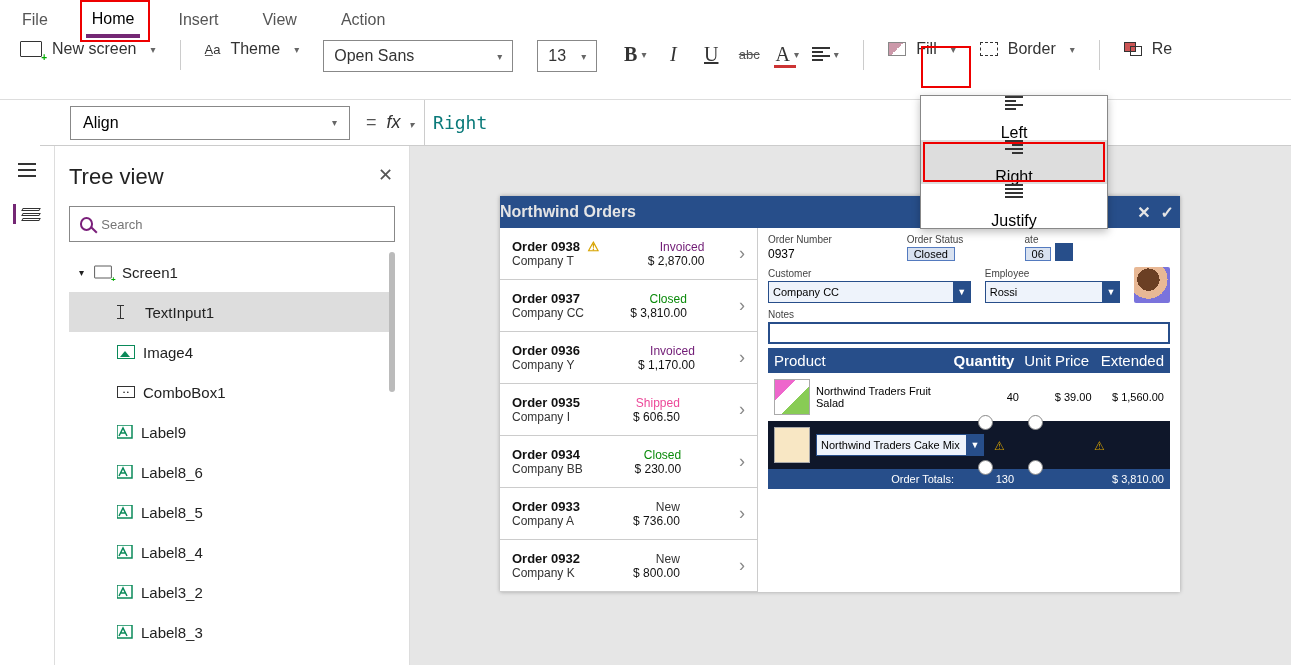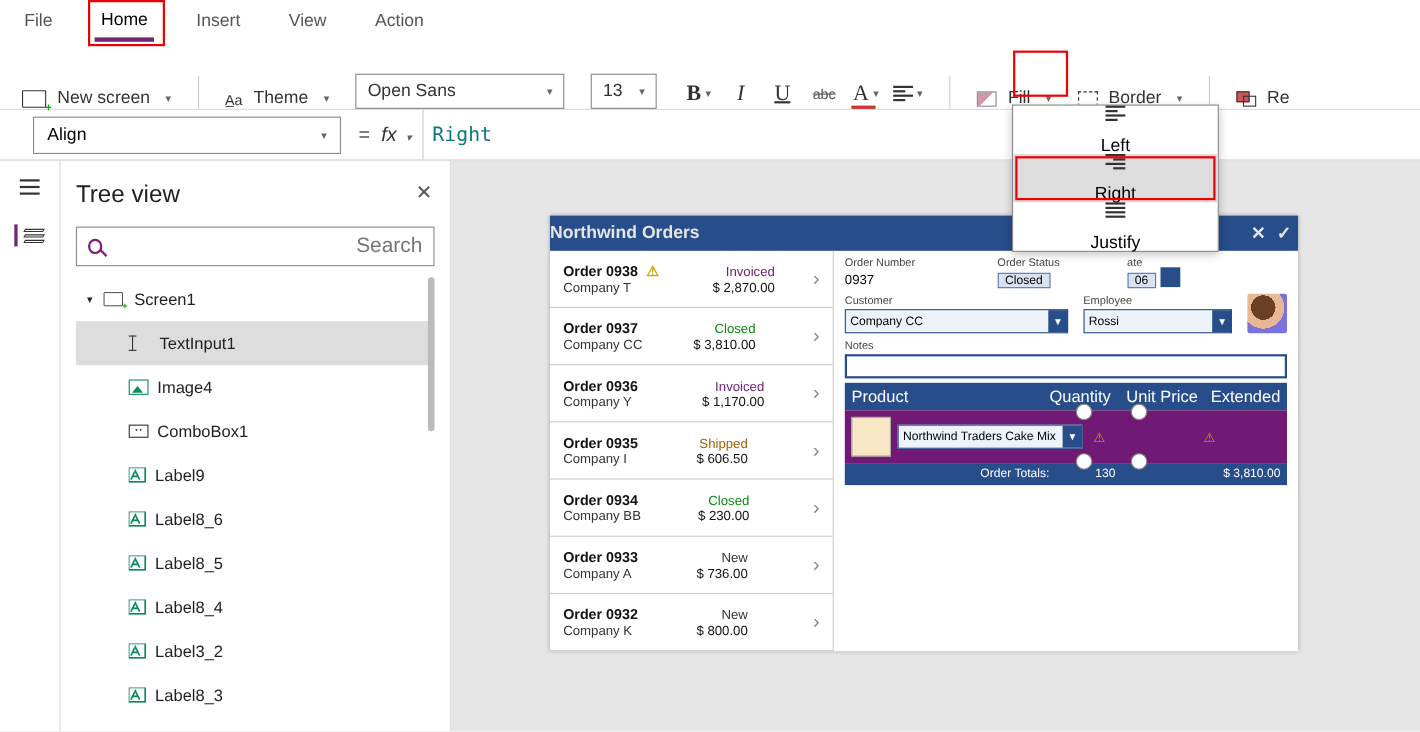--- a/index.html
+++ b/index.html
@@ -5,45 +5,45 @@
 * { box-sizing: border-box; margin: 0; padding: 0; font-family: "Segoe UI", Arial, sans-serif; }
 body { width: 1291px; height: 665px; background: #fff; overflow: hidden; position: relative; }
 
 
 .menu-bar { display: flex; align-items: center; height: 40px; padding: 0 16px; gap: 32px; color: #555; font-size: 16px; }
 .menu-bar .menu-item { padding: 6px 6px; cursor: pointer; }
 .menu-bar .menu-item.active { color: #000; border-bottom: 4px solid #742774; border-top: 2px solid transparent; }
 .menu-box-active { position: absolute; border: 2px solid #e00; left: 80px; top: 0; width: 70px; height: 42px; pointer-events: none; }
 
 
-.ribbon { display: flex; align-items: flex-end; height: 60px; padding: 0 20px; gap: 24px; border-bottom: 1px solid #ddd; color: #333; font-size: 16px; }
+.ribbon { display: flex; align-items: flex-start; height: 60px; padding: 0 20px; gap: 24px; border-bottom: 1px solid #ddd; color: #333; font-size: 16px; }
 .ribbon .grp { display: flex; align-items: center; gap: 10px; }
 .ribbon .dd { border: 1px solid #888; height: 32px; display: flex; align-items: center; padding: 0 10px; min-width: 50px; justify-content: space-between; }
 .ribbon .dd.font { width: 190px; }
 .ribbon .dd.size { width: 60px; }
 .ribbon .icon-btn { width: 28px; height: 28px; display: flex; align-items: center; justify-content: center; cursor: pointer; }
 .ribbon .sep { width: 1px; height: 30px; background: #ccc; }
 .caret { font-size: 10px; color: #666; margin-left: 4px; }
 .align-highlight { position: absolute; border: 2px solid #e00; left: 921px; top: 46px; width: 50px; height: 42px; pointer-events: none; }
 
 
-.formula-bar { display: flex; align-items: center; height: 46px; border-bottom: 1px solid #ccc; }
+.formula-bar { display: flex; align-items: center; height: 46px; border-bottom: 1px solid #ccc; margin-left: 40px; }
 .prop-select { width: 280px; height: 34px; border: 1px solid #888; margin: 0 16px 0 30px; display: flex; align-items: center; padding: 0 12px; justify-content: space-between; font-size: 16px; }
 .fx-lab { font-style: italic; font-family: Georgia, serif; font-size: 18px; color: #333; margin: 0 10px; }
 .formula-val { color: #0b7a7a; font-size: 18px; font-family: Consolas, monospace; }
 
 
 .main { display: flex; height: calc(665px - 40px - 60px - 46px); }
 .leftrail { width: 55px; border-right: 1px solid #ddd; display: flex; flex-direction: column; align-items: center; padding-top: 14px; gap: 24px; }
 .leftrail .rail-btn { width: 28px; height: 20px; display:flex; align-items:center; justify-content:center; cursor:pointer;}
 .tree { width: 355px; border-right: 1px solid #ddd; padding: 18px 14px; position: relative; }
 .tree h2 { font-weight: 400; font-size: 22px; color: #222; margin-bottom: 16px; }
 .tree .close-x { position: absolute; right: 16px; top: 18px; font-size: 18px; color: #555; cursor:pointer;}
 .tree .search { width: 100%; height: 36px; border: 1px solid #888; display: flex; align-items: center; padding: 0 10px; gap: 8px; color: #7a1f7a; }
-.tree .search input { border: none; outline: none; font-size: 19px; width: 100%; color:#4c1d95;text-align:right; }
+.tree .search input { border: none; outline: none; font-size: 13px; width: 100%; color:#4c1d95; }
 .tree-list { margin-top: 10px; position:relative; }
 .tree-list .row { display: flex; align-items: center; height: 40px; font-size: 15px; color: #222; padding-left: 10px; gap: 8px; cursor:pointer;}
 .tree-list .row.indent1 { padding-left: 48px; }
 .tree-list .row.selected { background: #ddd; }
 .tree-scroll-thumb { position:absolute; right:0; top:0; width:6px; height:140px; background:#bbb; border-radius:3px;}
 
 
 .canvas { flex: 1; background: #e6e6e6; position: relative; overflow: hidden; }
 .app { position: absolute; left: 90px; top: 50px; width: 680px; background: #fff; box-shadow: 0 0 4px rgba(0,0,0,.3); }
 .app-header { background: #274e8a; color: #e5e5e5; height: 32px; display: flex; align-items: center; justify-content: flex-start; font-weight: 600; font-size: 16px; position:relative;}
@@ -51,37 +51,37 @@
 .app-body { display: flex; }
 .order-list { width: 258px; border-right: 1px solid #ccc; }
 .order-item { border-bottom: 1px solid #ccc; padding: 6px 12px; display: flex; justify-content: space-between; align-items: center; height: 52px; font-size: 13px; position:relative;}
 .order-item .left {}
 .order-item .num { font-weight:700; color:#111;}
 .order-item .comp { font-size:12px; color:#333;}
 .order-item .rcol { text-align:right;}
 .order-item .status { font-size:12px;}
 .order-item .amt { font-size:12px; color:#111;}
 .order-item .chev { color:#888; font-size:18px; margin-left:6px;}
-.s-Invoiced{color:#701a75;margin-left:32px;} .s-Closed{color:#0a8a0a;} .s-Shipped{color:#a16207;text-align:right;} .s-New{color:#333;}
+.s-Invoiced{color:#701a75;margin-left:32px;} .s-Closed{color:#0a8a0a;} .s-Shipped{color:#ec4899;text-align:right;} .s-New{color:#333;}
 .warn-tri{ color:#d8a400; margin-left:4px;}
 
 .detail { flex:1; padding:6px 10px; font-size:12px;}
 .drow{ display:flex; gap:14px; align-items:flex-end; margin-bottom:6px;}
 .dlab{ font-size:10px; color:#444; margin-bottom:2px;}
 .dval{ font-size:12px;}
 .badge{ background:#d9e2f0; border:1px solid #537abf; padding:0 6px; font-size:11px;}
 .sel{ border:1px solid #274e8a; height:22px; display:flex; align-items:center; background:#eef3fb; padding:0 4px; justify-content:space-between; font-size:11px;}
 .sel .car{ background:#274e8a; color:#fff; width:18px; height:20px; display:flex;align-items:center;justify-content:center; font-size:9px; margin:-1px -5px -1px 4px;}
 .notes{ border:2px solid #274e8a; height:22px; width:100%; }
 .prod-hdr{ background:#274e8a; color:#fff; display:flex; font-size:15px; padding:4px 6px; margin-top:4px;}
-.prod-hdr span:nth-child(1){flex:2.4;} .prod-hdr span:nth-child(2){flex:0.8;} .prod-hdr span:nth-child(3){flex:1;text-align:right;} .prod-hdr span:nth-child(4){flex:1;text-align:right;}
+.prod-hdr span:nth-child(1){flex:2.4;} .prod-hdr span:nth-child(2){flex:0.8;font-weight:bold;} .prod-hdr span:nth-child(3){flex:1;text-align:right;} .prod-hdr span:nth-child(4){flex:1;text-align:right;}
 .prod-row{ display:flex; align-items:center; padding:6px; font-size:11px;}
 .prod-row .img{ width:36px; height:36px; background:linear-gradient(135deg,#e6c 30%,#fff 30% 60%,#8c5 60%); border:1px solid #aaa; margin-right:6px;}
 .prod-row .nm{flex:2;} .prod-row .q{flex:0.8;text-align:right;} .prod-row .up{flex:1;text-align:right;} .prod-row .ex{flex:1;text-align:right;}
-.prod-sel{ background:#701a75; padding:6px; display:flex; align-items:center; position:relative;}
+.prod-sel{ background:#0f172a; padding:6px; display:flex; align-items:center; position:relative;}
 .prod-sel .img{width:36px;height:36px;background:#f8e7c4;border:1px solid #aaa;margin-right:6px;}
 .prod-sel .sel{flex:0 0 168px;}
 .handle{ width:15px;height:15px;border:1px solid #888;background:#fff;border-radius:50%;position:absolute;}
 .totals{ background:#274e8a;color:#fff; display:flex; font-size:11px; padding:4px 6px;}
 .totals span:nth-child(1){flex:2.4;text-align:right;} .totals span:nth-child(2){flex:0.8;text-align:right;} .totals span:nth-child(3){flex:1;} .totals span:nth-child(4){flex:1;text-align:right;}
 .avat{ width:36px;height:36px;border-radius:2px;background:radial-gradient(circle at 40% 35%, #6b3f24 0 35%, #e8b895 35% 60%, #7a73dc 60%);} 
 .cal-ic{ width:18px;height:18px; background:#274e8a; display:inline-block;}
 
 
 .align-pop { position: absolute; left: 920px; top: 95px; width: 188px; background: #fff; border: 1px solid #888; box-shadow: 0 3px 8px rgba(0,0,0,.25); z-index: 10; }
@@ -433,20 +433,27 @@
             <div class="dlab">Notes</div>
             <div class="notes"></div>
           </div>
           <div class="prod-hdr">
             <span>Product</span>
             <span>Quantity</span>
             <span>Unit Price</span>
             <span>Extended</span>
           </div>
           <div id="prod-rows">
+              <div class="prod-row">
+                <div class="img"></div>
+                <span class="nm">Northwind Traders Fruit Salad</span>
+                <span class="q">40</span>
+                <span class="up">$ 39.00</span>
+                <span class="ex">$ 1,560.00</span>
+              </div>
             </div>
           <div class="prod-sel">
             <div class="img"></div>
             <div class="sel">
                 <span>Northwind Traders Cake Mix</span>
                 <span class="car">▼</span>
               </div>
             <span class="handle" style="left:210px;top:-6px;"></span>
             <span class="handle" style="left:260px;top:-6px;"></span>
             <span class="handle" style="left:210px;bottom:-6px;"></span>

